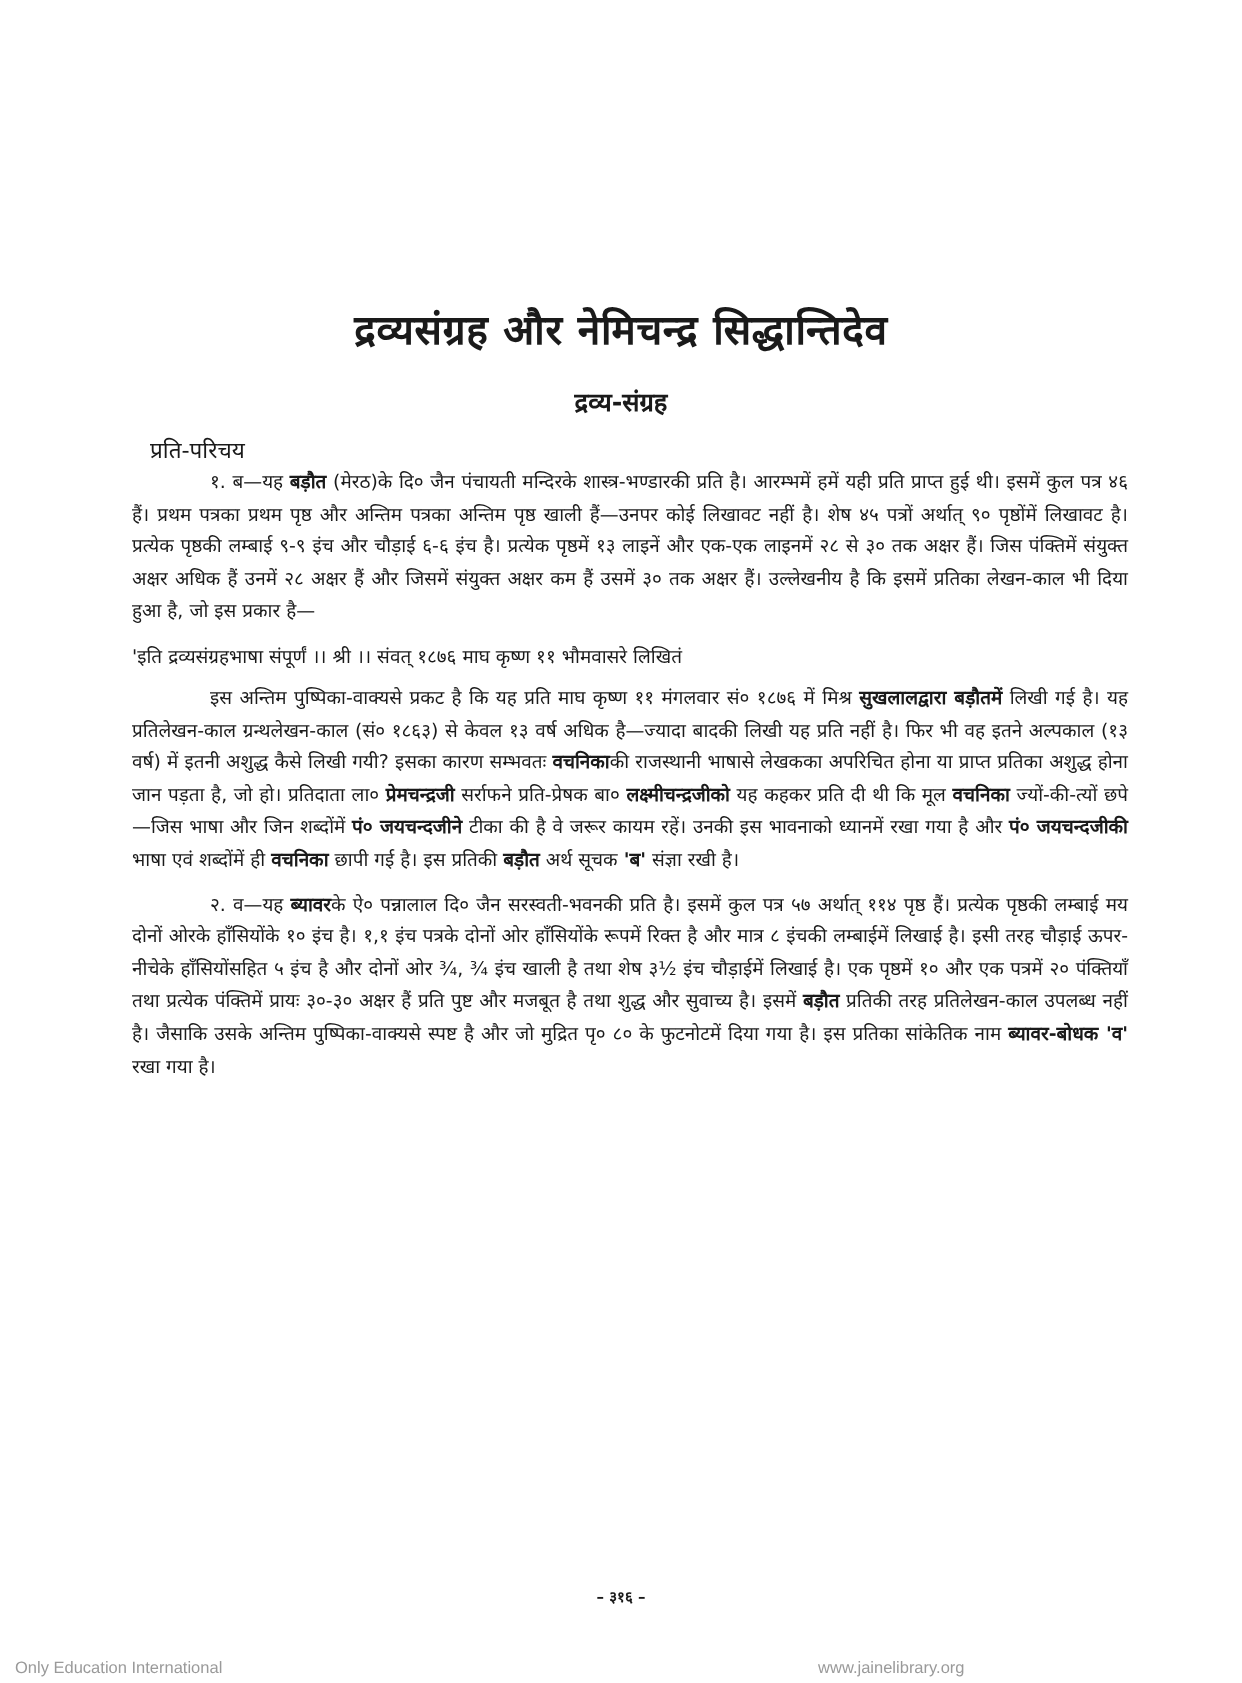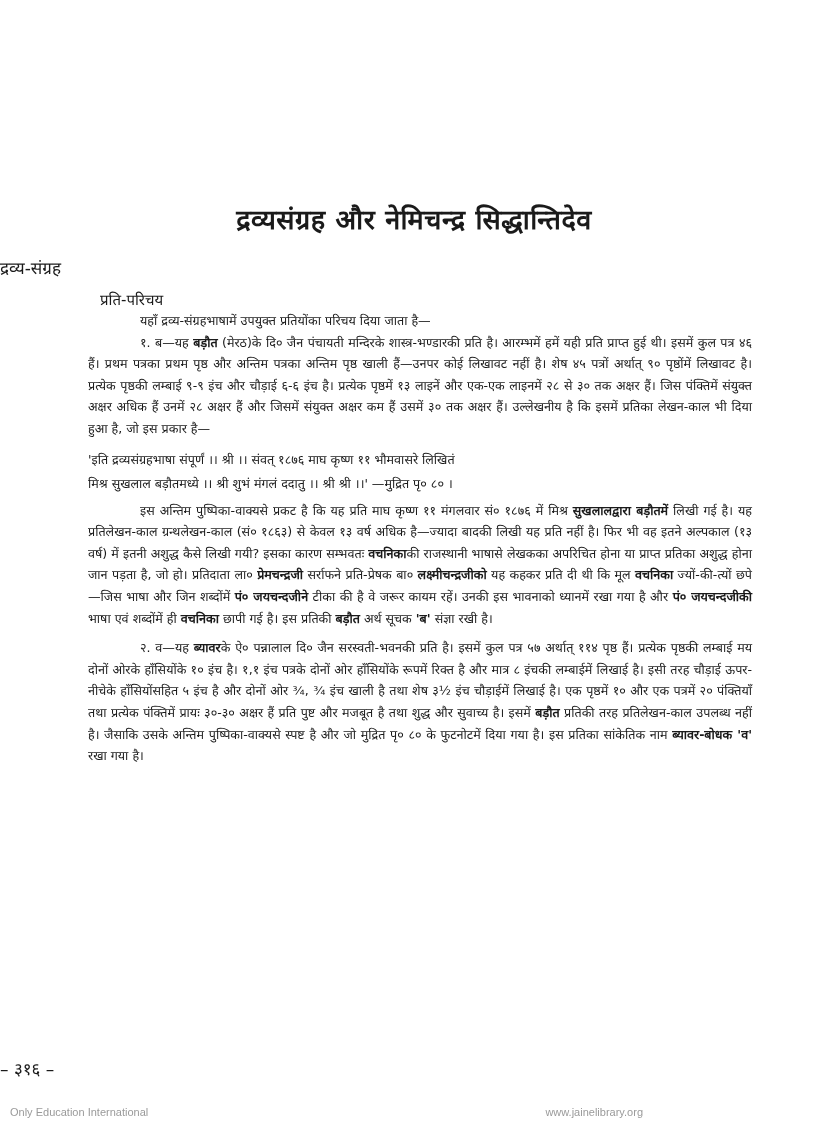--- a/index.html
+++ b/index.html
@@ -1,55 +1,53 @@
 <!DOCTYPE html>
 <html><head>
 <meta charset="utf-8">
 <style>
   html, body { margin: 0; padding: 0; background: #ffffff; }
   body { width: 828px; height: 1122px; position: relative; overflow: hidden;
          font-family: "DejaVu Sans", sans-serif; color: #1a1a1a; }
   .page { position: absolute; left: 0; top: 12px; width: 655px; height: 1122px; }
   .title { position: absolute; left: 0; width: 828px; top: 188px; text-align: center;
            font-size: 27px; font-weight: bold; letter-spacing: 0.5px; }
-  .subtitle { position: absolute; left: 0; width: 828px; top: 244px; text-align: left;
-              font-size: 17px; font-weight: normal; }
+  .subtitle { position: absolute; left: 0; width: 828px; top: 244px; text-align: center;
+              font-size: 17px; font-weight: bold; }
   .section-head { position: absolute; left: 88px; top: 277px; font-size: 15px; margin-left: 12px; }
   .body { position: absolute; left: 88px; width: 664px; top: 298px;
           font-size: 12.6px; line-height: 21.6px; text-align: justify; }
   .body p { margin: 0; }
   .indent { text-indent: 52px; }
   .b { font-weight: bold; }
   .verse { text-align: left; padding-right: 0; margin: 8px 0 4px 0 !important; line-height: 24px; }
   .gap { height: 8px; }
-  .folio { position: absolute; left: 0; width: 828px; top: 1045px; 
-           font-size: 17px; font-weight: normal; }
+  .folio { position: absolute; left: 0; width: 828px; top: 1045px; text-align: center;
+           font-size: 10px; font-weight: bold; }
   .footer { position: absolute; top: 1094px; font-family: "Liberation Sans", sans-serif;
             font-size: 11px; color: #9a9a9a; }
   .footer.l { left: 10px; }
   .footer.c { left: 0; width: 828px; text-align: center; }
   .footer.r { right: 12px; }
 </style>
 </head>
 <body>
 
 <div class="page">
 
   <div class="title">द्रव्यसंग्रह और नेमिचन्द्र सिद्धान्तिदेव</div>
   <div class="subtitle">द्रव्य-संग्रह</div>
   <div class="section-head">प्रति-परिचय</div>
 
   <div class="body">
-    <p class="indent">यहाँ द्रव्य-संग्रहभाषामें उपयुक्त प्रतियोंका परिचय दिया जाता है—</p>
 
     <p class="indent"><span>१. ब—यह </span><span class="b">बड़ौत</span><span> (मेरठ)के दि० जैन पंचायती मन्दिरके शास्त्र-भण्डारकी प्रति है। आरम्भमें हमें यही प्रति प्राप्त हुई थी। इसमें कुल पत्र ४६ हैं। प्रथम पत्रका प्रथम पृष्ठ और अन्तिम पत्रका अन्तिम पृष्ठ खाली हैं—उनपर कोई लिखावट नहीं है। शेष ४५ पत्रों अर्थात् ९० पृष्ठोंमें लिखावट है। प्रत्येक पृष्ठकी लम्बाई ९-९ इंच और चौड़ाई ६-६ इंच है। प्रत्येक पृष्ठमें १३ लाइनें और एक-एक लाइनमें २८ से ३० तक अक्षर हैं। जिस पंक्तिमें संयुक्त अक्षर अधिक हैं उनमें २८ अक्षर हैं और जिसमें संयुक्त अक्षर कम हैं उसमें ३० तक अक्षर हैं। उल्लेखनीय है कि इसमें प्रतिका लेखन-काल भी दिया हुआ है, जो इस प्रकार है—</span></p>
 
     <p class="verse">
       <span>'इति द्रव्यसंग्रहभाषा संपूर्णं ।। श्री ।। संवत् १८७६ माघ कृष्ण ११ भौमवासरे लिखितं</span><br>
-      <span>मिश्र सुखलाल बड़ौतमध्ये ।। श्री शुभं मंगलं ददातु ।। श्री श्री ।।' —मुद्रित पृ० ८० ।</span>
     </p>
 
     <p class="indent"><span>इस अन्तिम पुष्पिका-वाक्यसे प्रकट है कि यह प्रति माघ कृष्ण ११ मंगलवार सं० १८७६ में मिश्र </span><span class="b">सुखलालद्वारा बड़ौतमें</span><span> लिखी गई है। यह प्रतिलेखन-काल ग्रन्थलेखन-काल (सं० १८६३) से केवल १३ वर्ष अधिक है—ज्यादा बादकी लिखी यह प्रति नहीं है। फिर भी वह इतने अल्पकाल (१३ वर्ष) में इतनी अशुद्ध कैसे लिखी गयी? इसका कारण सम्भवतः </span><span class="b">वचनिका</span><span>की राजस्थानी भाषासे लेखकका अपरिचित होना या प्राप्त प्रतिका अशुद्ध होना जान पड़ता है, जो हो। प्रतिदाता ला० </span><span class="b">प्रेमचन्द्रजी</span><span> सर्राफने प्रति-प्रेषक बा० </span><span class="b">लक्ष्मीचन्द्रजीको</span><span> यह कहकर प्रति दी थी कि मूल </span><span class="b">वचनिका</span><span> ज्यों-की-त्यों छपे—जिस भाषा और जिन शब्दोंमें </span><span class="b">पं० जयचन्दजीने</span><span> टीका की है वे जरूर कायम रहें। उनकी इस भावनाको ध्यानमें रखा गया है और </span><span class="b">पं० जयचन्दजीकी</span><span> भाषा एवं शब्दोंमें ही </span><span class="b">वचनिका</span><span> छापी गई है। इस प्रतिकी </span><span class="b">बड़ौत</span><span> अर्थ सूचक </span><span class="b">'ब'</span><span> संज्ञा रखी है।</span></p>
 
     <div class="gap"></div>
 
     <p class="indent"><span>२. व—यह </span><span class="b">ब्यावर</span><span>के ऐ० पन्नालाल दि० जैन सरस्वती-भवनकी प्रति है। इसमें कुल पत्र ५७ अर्थात् ११४ पृष्ठ हैं। प्रत्येक पृष्ठकी लम्बाई मय दोनों ओरके हाँसियोंके १० इंच है। १,१ इंच पत्रके दोनों ओर हाँसियोंके रूपमें रिक्त है और मात्र ८ इंचकी लम्बाईमें लिखाई है। इसी तरह चौड़ाई ऊपर-नीचेके हाँसियोंसहित ५ इंच है और दोनों ओर ¾, ¾ इंच खाली है तथा शेष ३½ इंच चौड़ाईमें लिखाई है। एक पृष्ठमें १० और एक पत्रमें २० पंक्तियाँ तथा प्रत्येक पंक्तिमें प्रायः ३०-३० अक्षर हैं प्रति पुष्ट और मजबूत है तथा शुद्ध और सुवाच्य है। इसमें </span><span class="b">बड़ौत</span><span> प्रतिकी तरह प्रतिलेखन-काल उपलब्ध नहीं है। जैसाकि उसके अन्तिम पुष्पिका-वाक्यसे स्पष्ट है और जो मुद्रित पृ० ८० के फुटनोटमें दिया गया है। इस प्रतिका सांकेतिक नाम </span><span class="b">ब्यावर-बोधक 'व'</span><span> रखा गया है।</span></p>
   </div>
 
   <div class="folio">– ३१६ –</div>

